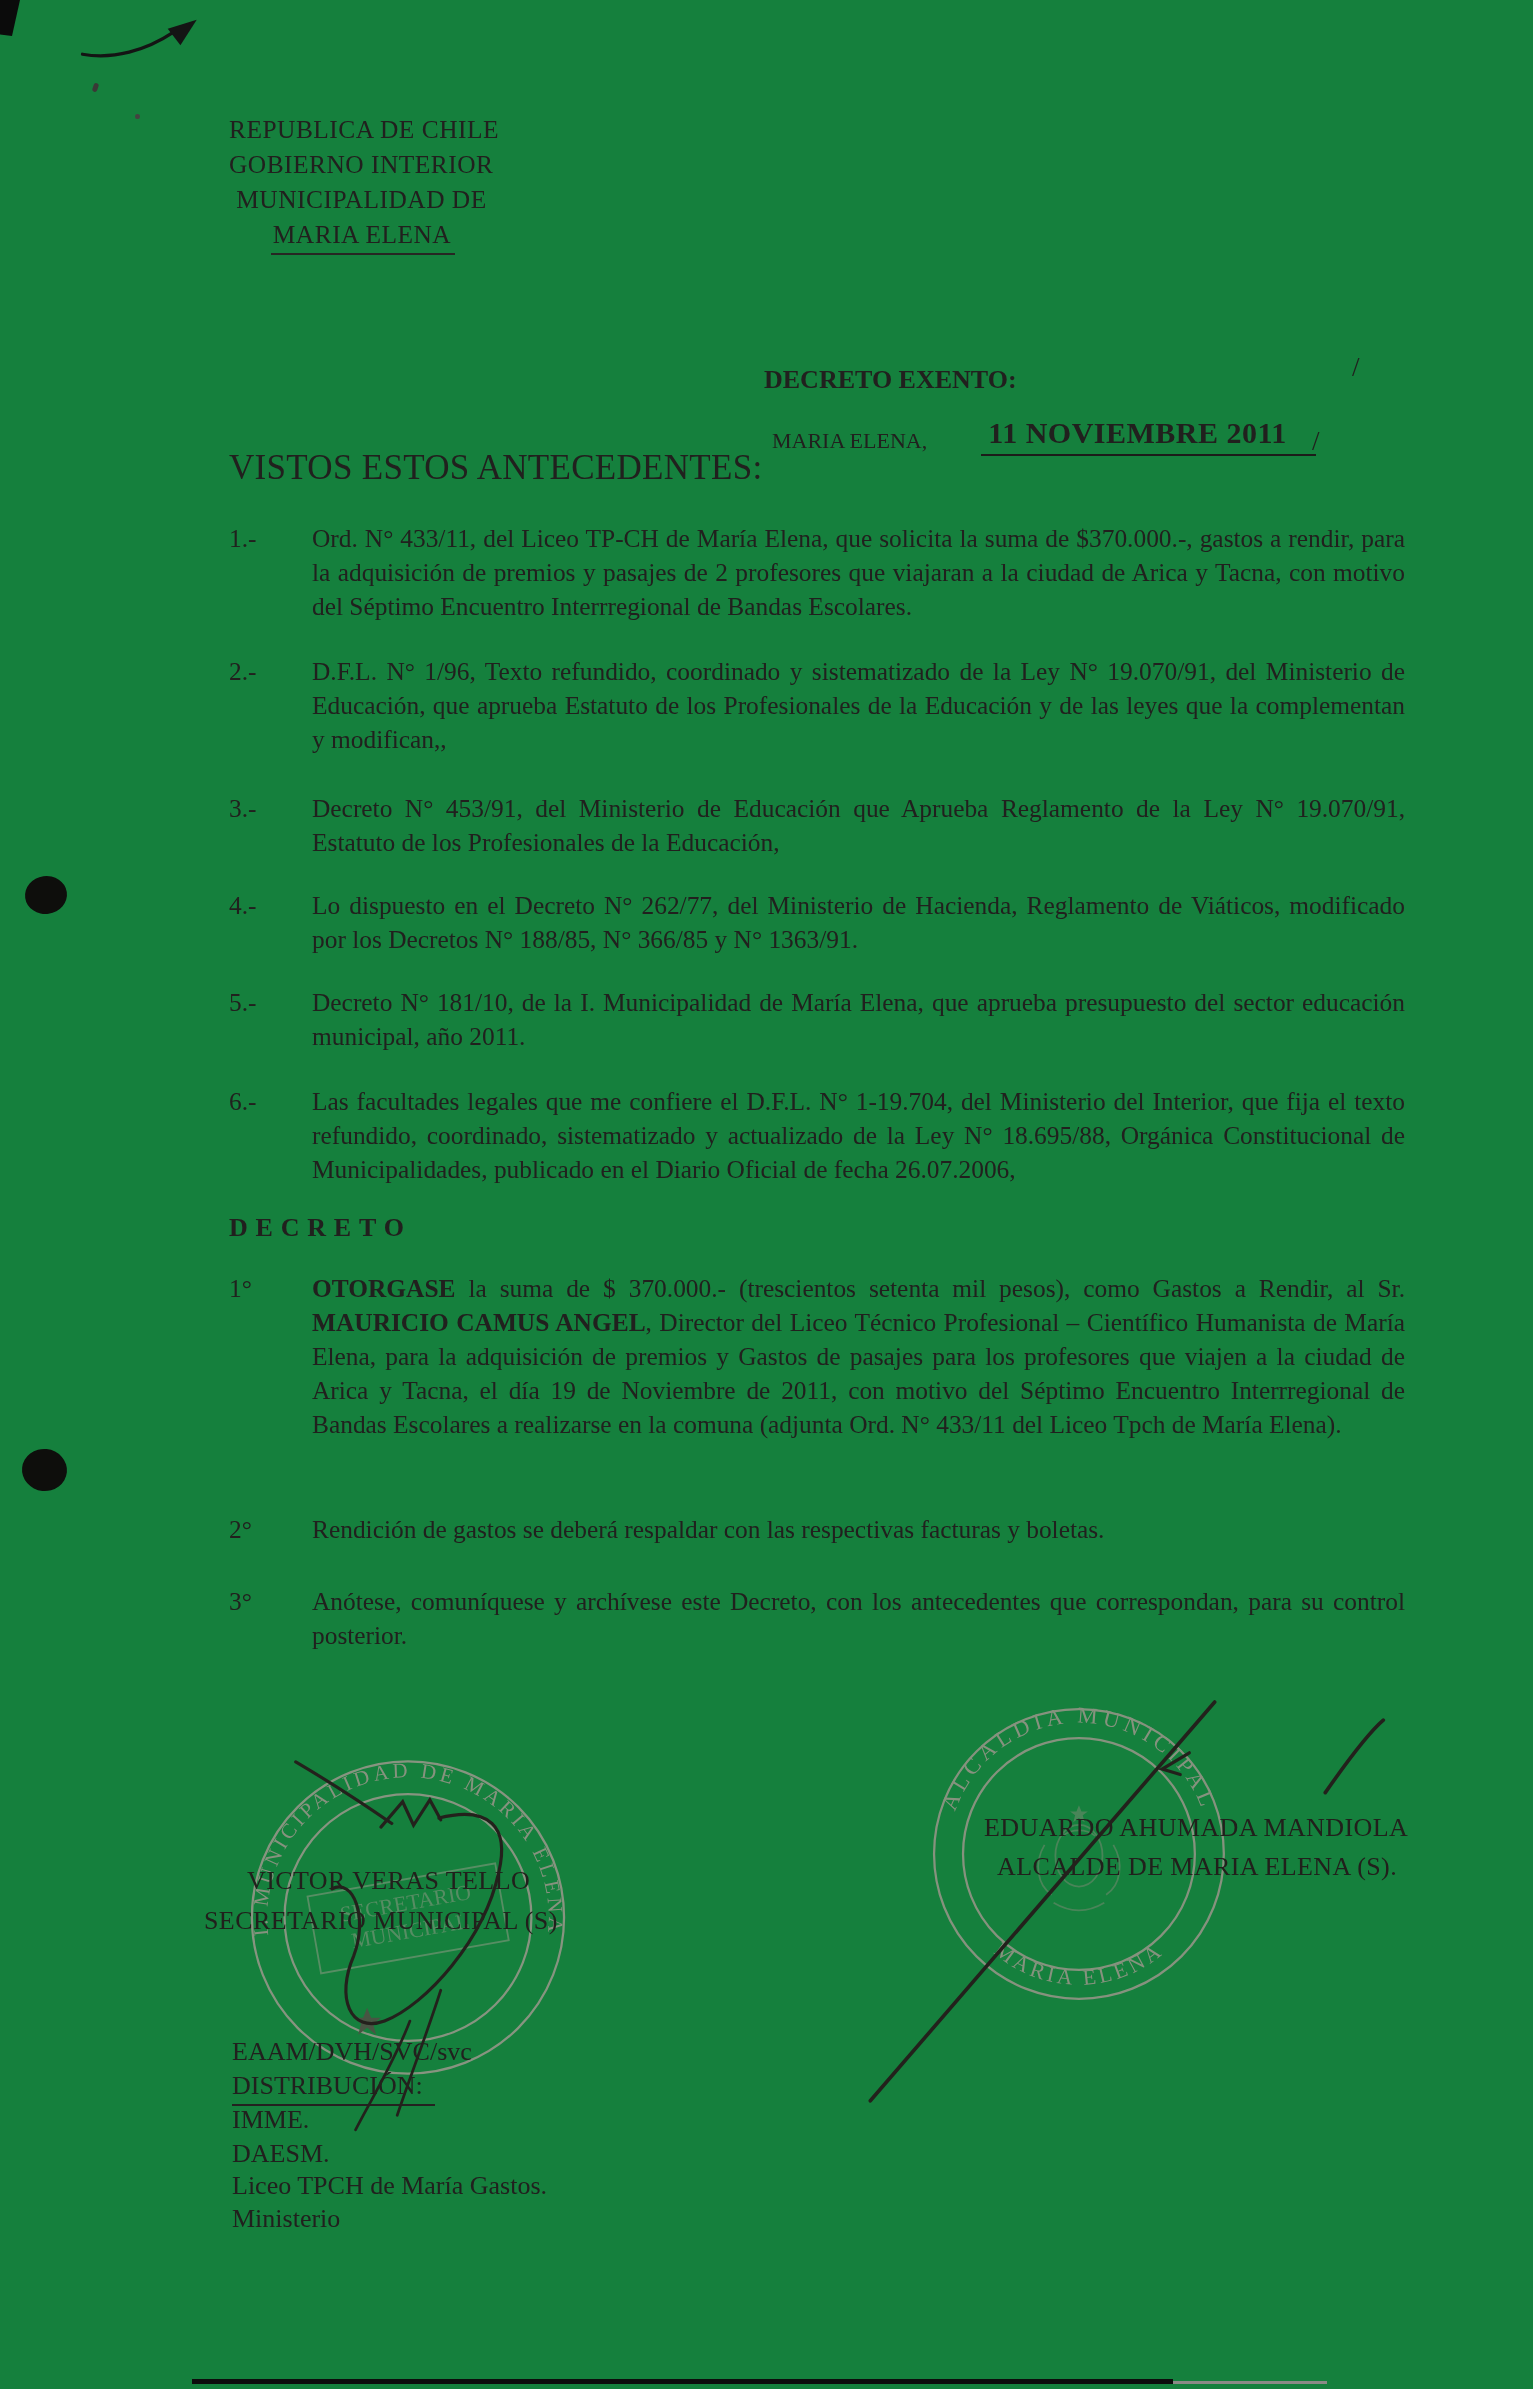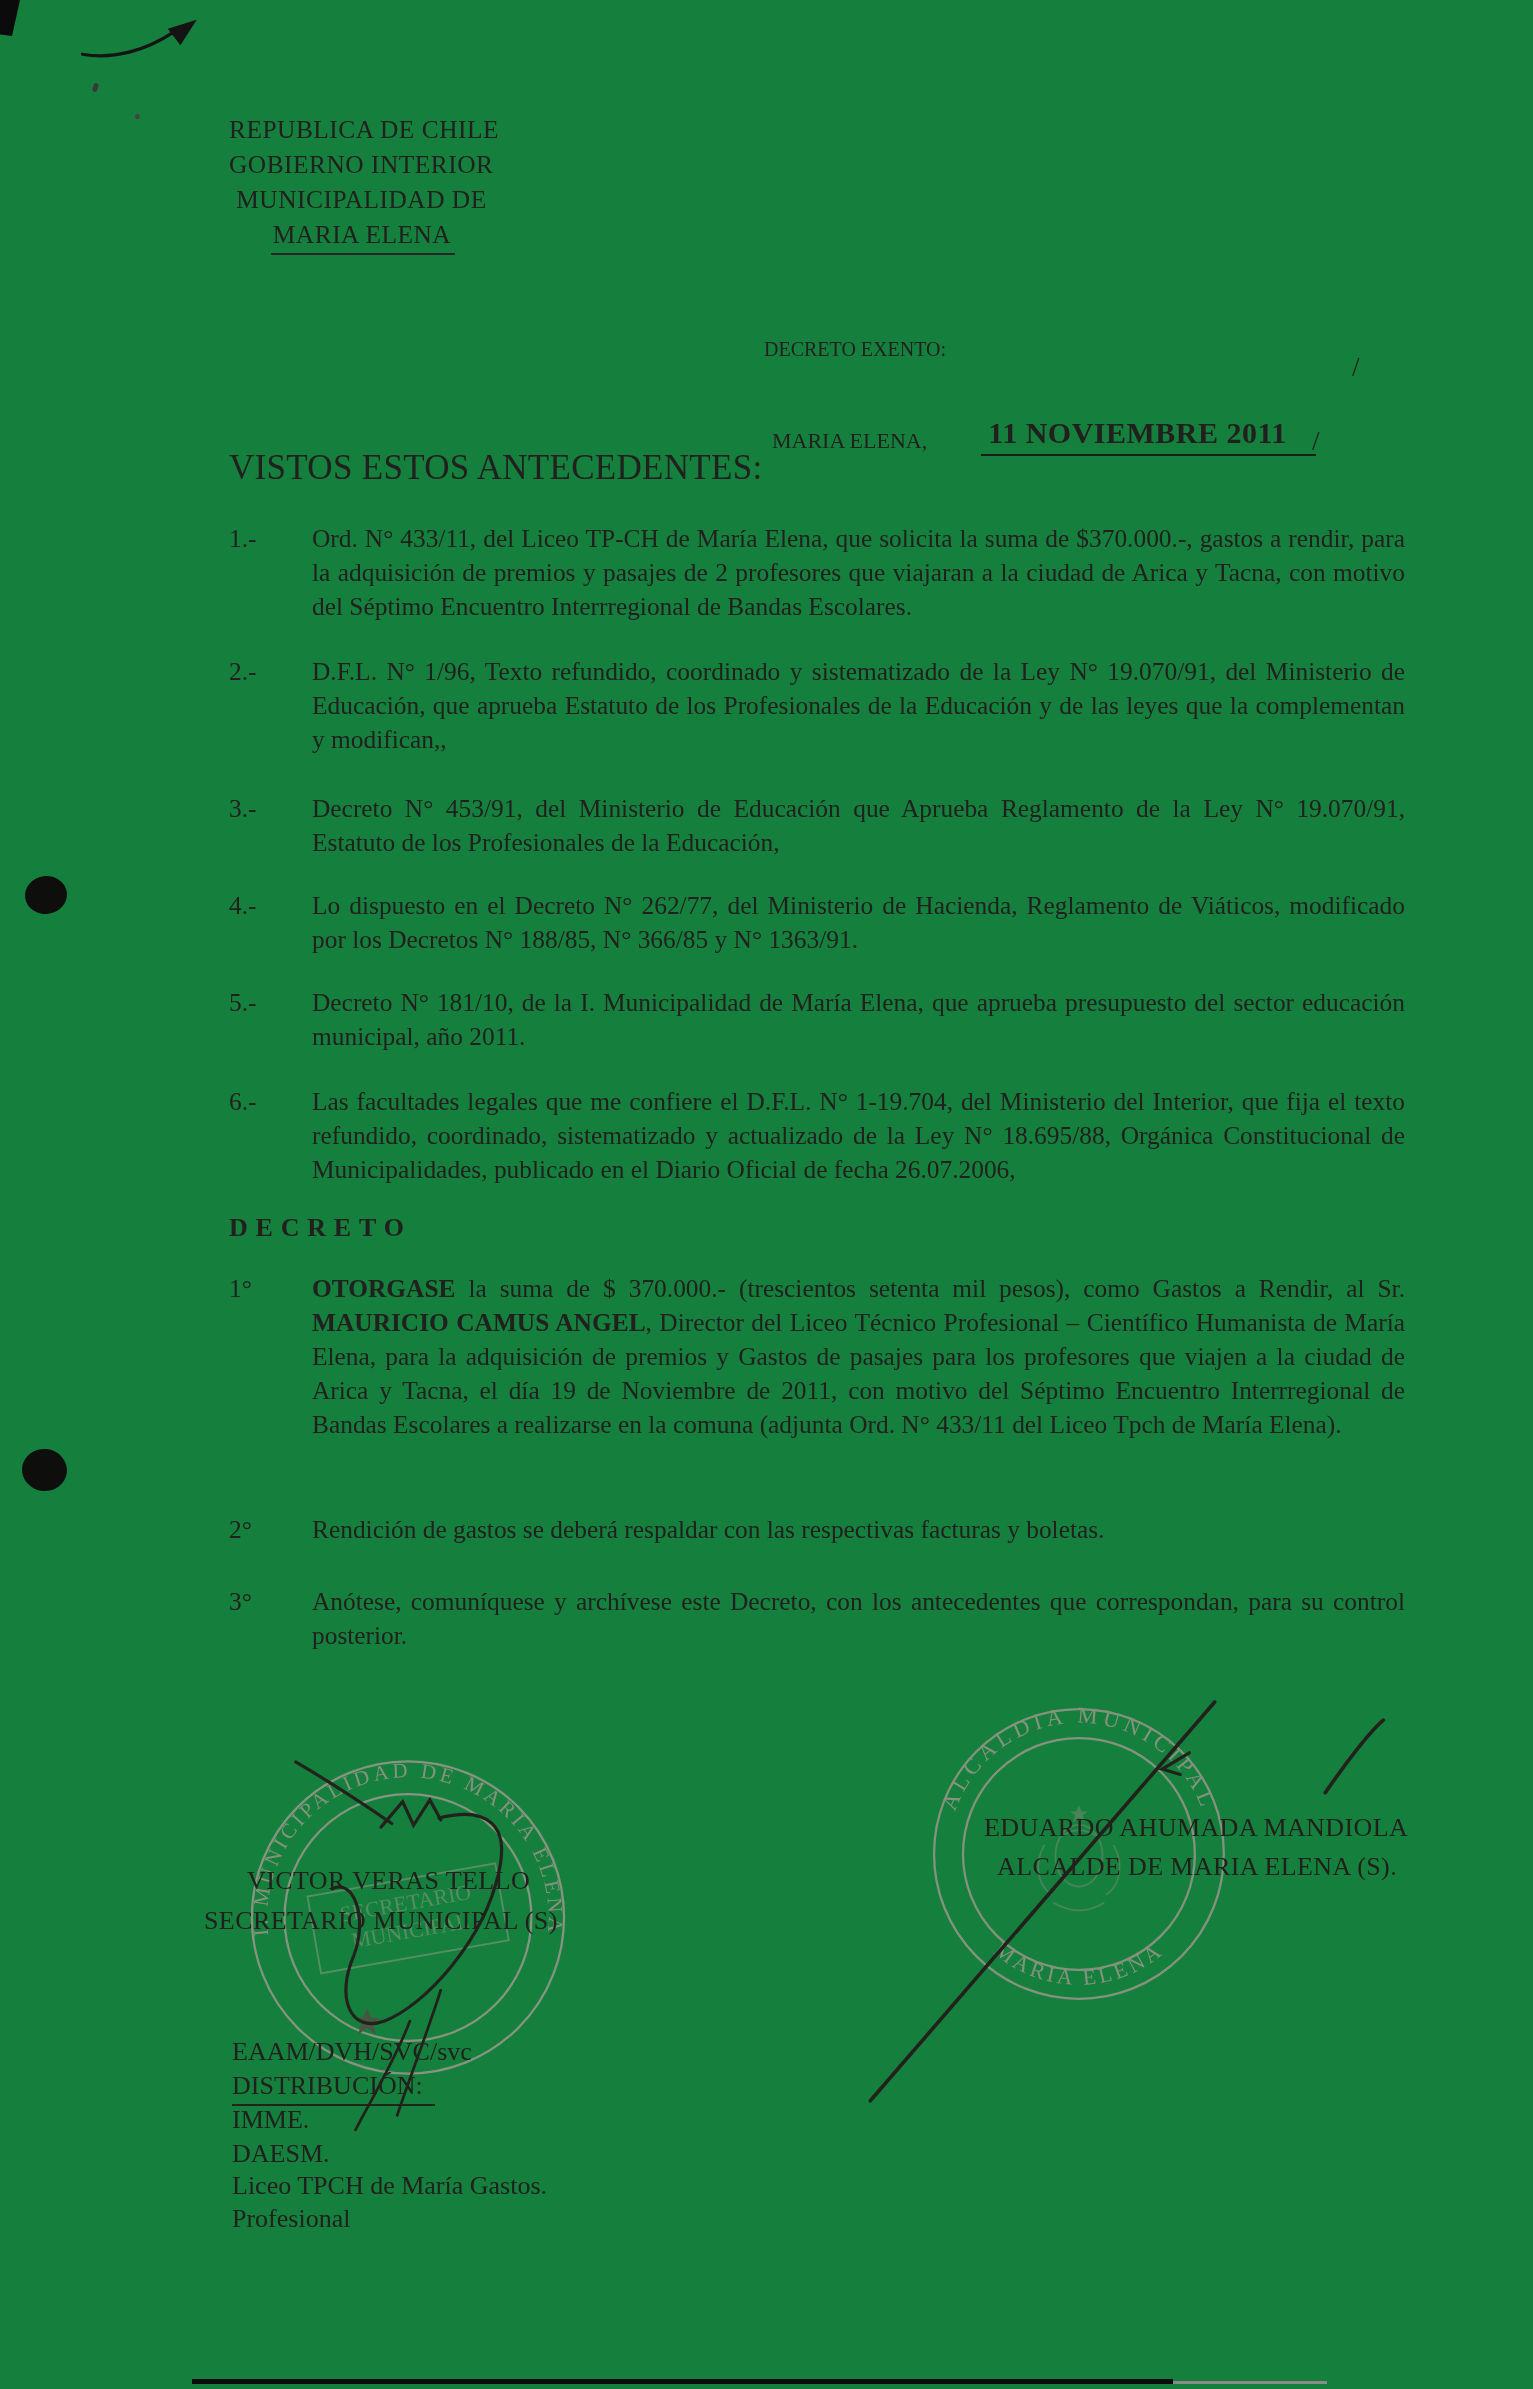--- a/index.html
+++ b/index.html
@@ -18,21 +18,21 @@
   .punch1{left:25.4px;top:876px;width:42px;height:38px;transform:rotate(-8deg);}
   .punch2{left:22px;top:1449px;width:45px;height:42px;transform:rotate(6deg);}
   .bottom-line{position:absolute;left:192px;top:2379px;width:981px;height:4.5px;background:#0c0c0c;}
   .bottom-line2{position:absolute;left:1173px;top:2381px;width:154px;height:2.7px;background:#8a8a86;}
   .pen-mark{position:absolute;left:77px;top:16.3px;}
   
   .letterhead{position:absolute;left:229px;top:112px;line-height:35px;font-size:25.4px;letter-spacing:0.5px;}
   .letterhead .l3{margin-left:7.3px;}
   .letterhead .l4{margin-left:42px;display:inline-block;border-bottom:2.3px solid #272623;padding:0 3.6px 0.9px 1.8px;}
   
-  .decree-label{position:absolute;left:764px;top:332px;font-size:20px;}
+  .decree-label{position:absolute;left:764px;top:363px;font-size:26px;font-weight:bold;}
   .decree-number{position:absolute;left:896px;top:337px;width:392px;border-bottom:2.7px solid #1c1c1a;
     font-weight:bold;font-size:31px;letter-spacing:0.9px;padding:0 0 2.7px 11px;line-height:36px;}
   .decree-slash{position:absolute;left:1352px;top:350px;font-size:27px;}
   .place-label{position:absolute;left:772px;top:424px;font-size:22px;}
   .place-date{position:absolute;left:981px;top:415px;width:328px;border-bottom:2.7px solid #1c1c1a;
     font-weight:bold;font-size:30px;letter-spacing:0.5px;padding:0 0 2.7px 7.3px;line-height:36px;}
   .date-slash{position:absolute;left:1312px;top:424px;font-size:27px;}
   .vistos{position:absolute;left:229px;top:451px;font-size:35px;letter-spacing:0.3px;}
   
   .row{position:absolute;left:229px;width:1176px;}
@@ -186,16 +186,16 @@
       <path stroke-width="3.5" d="M 1312,1934 L 1282,1952 L 1302,1958"></path>
       <path stroke-width="4" d="M 1462,1978 C 1492,1935 1512,1910 1526,1898"></path>
     </g>
   </svg>
 
   <div class="footer-line f-ini">EAAM/DVH/SVC/svc</div>
   <div class="footer-line f-dist"><span>DISTRIBUCIÓN:</span></div>
   <div class="footer-line f-i0">IMME.</div>
   <div class="footer-line f-i1">DAESM.</div>
   <div class="footer-line f-i2">Liceo TPCH de María Gastos.</div>
-  <div class="footer-line f-i3">Profesional</div>
+  <div class="footer-line f-i3">Ministerio</div>
 
 </div>
 
 
 </body></html>

